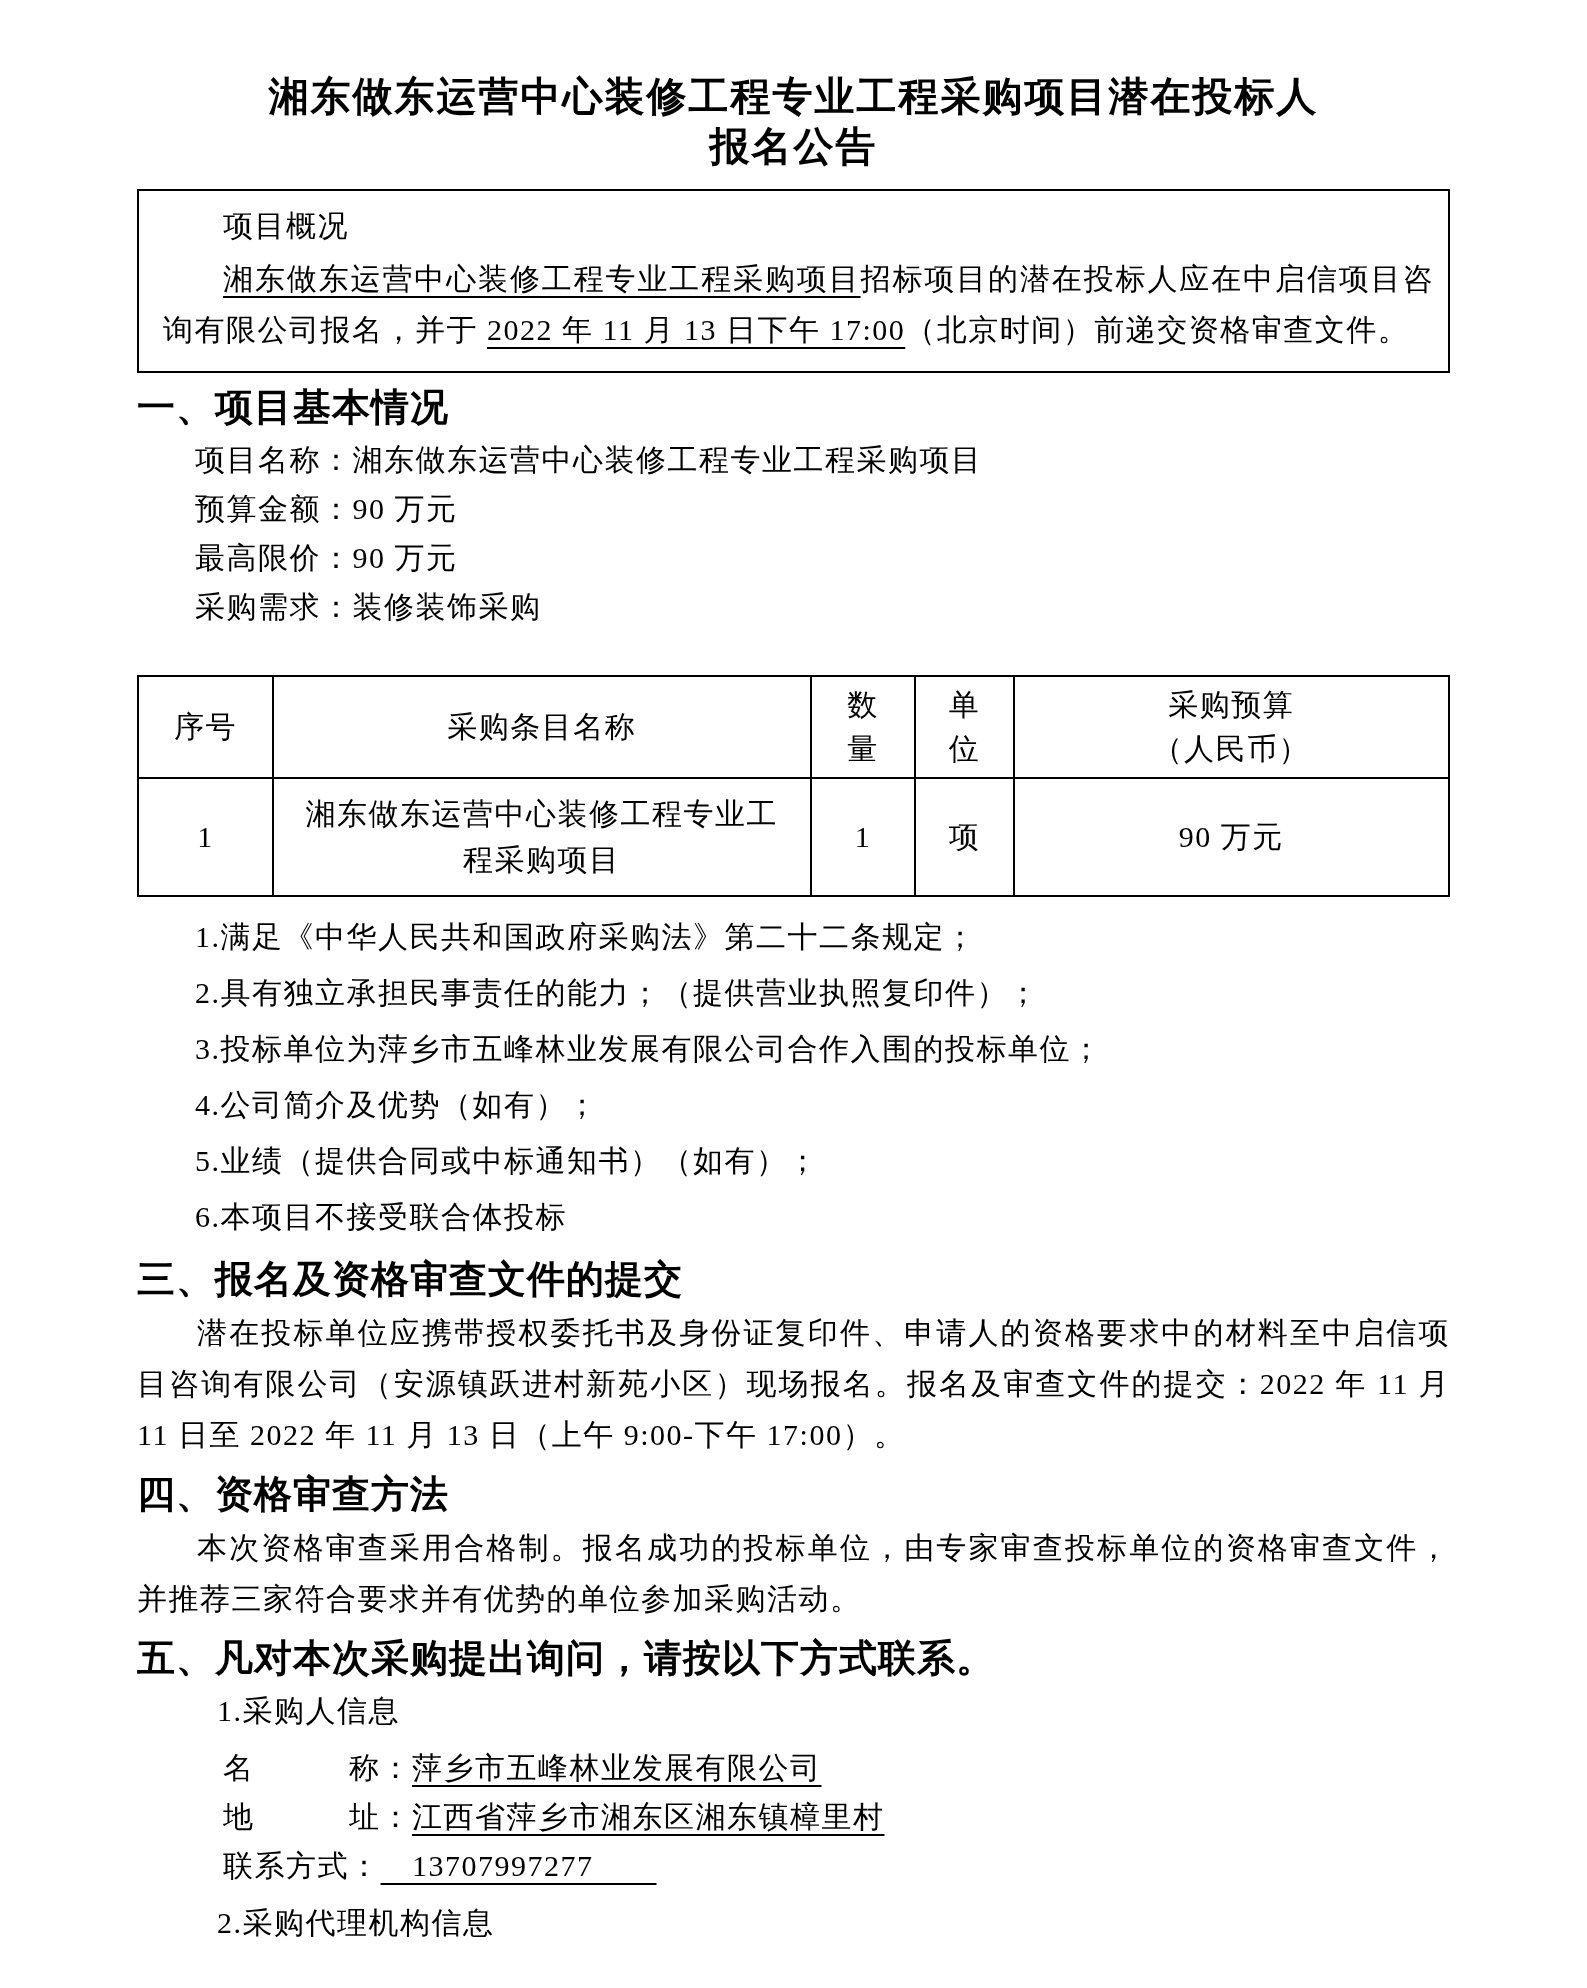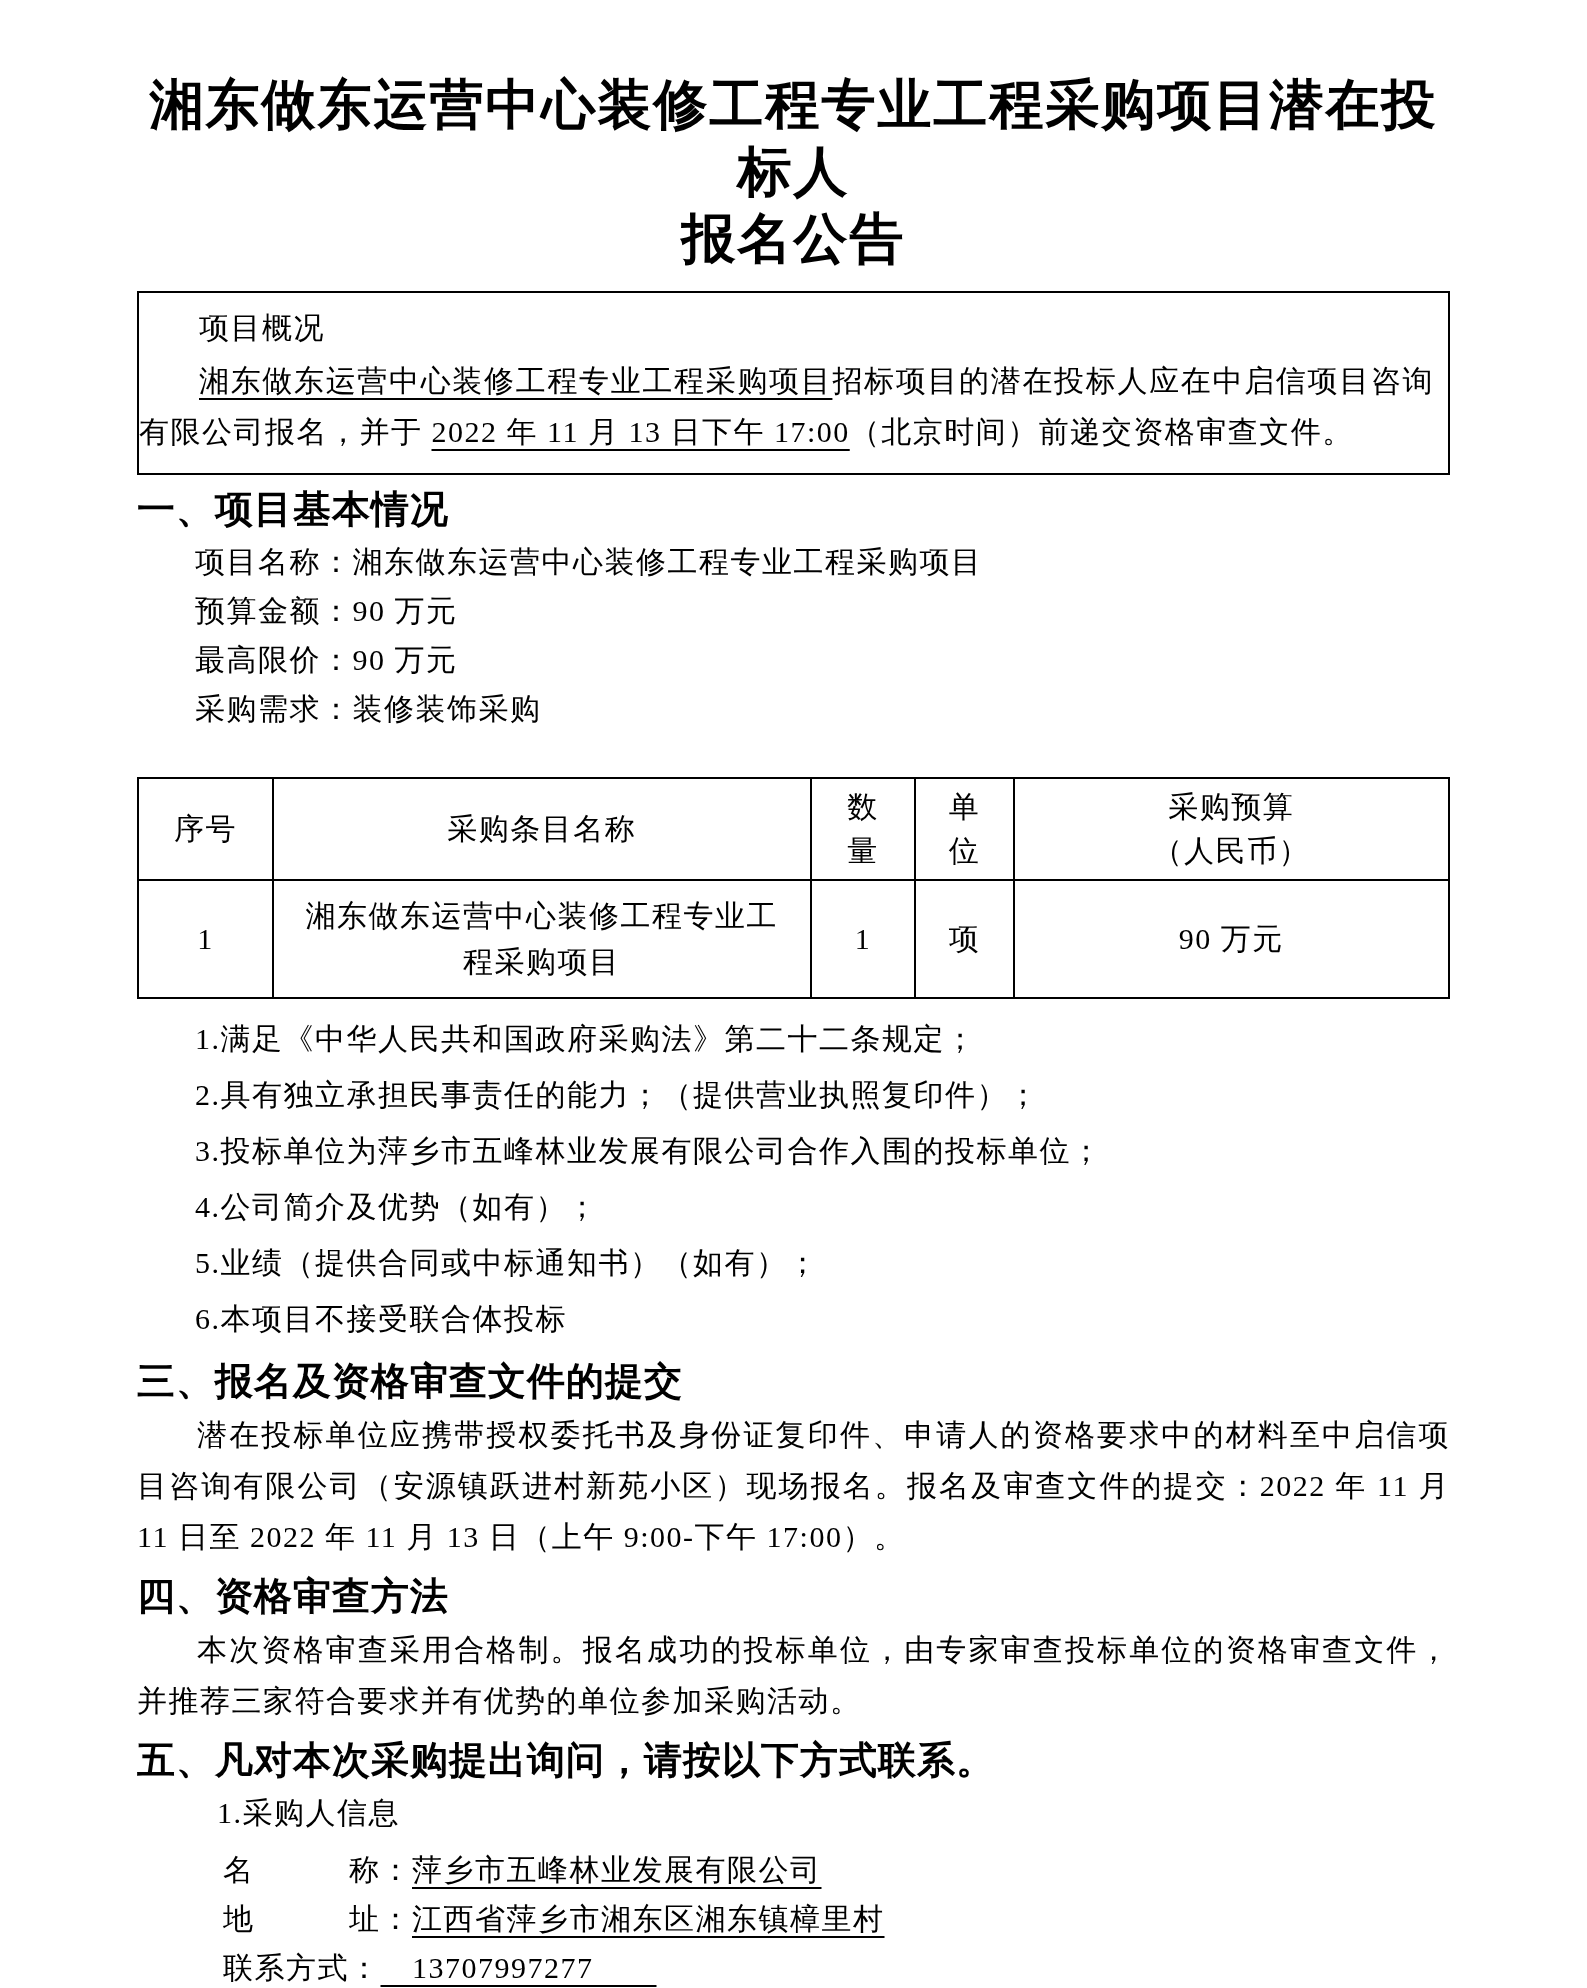--- a/index.html
+++ b/index.html
@@ -6,28 +6,28 @@
   body{
     width:1587px;height:1988px;overflow:hidden;
     color:#000;
     font-family:"Liberation Serif","DejaVu Serif",serif;
     font-size:30px;
   }
   .page{padding:72px 137px 0 137px;}
 
   .doc-title{
     margin:0 0 18px 0;
-    font-size:54px;font-weight:700;
+    font-size:40px;font-weight:700;
     text-align:center;line-height:1.24;
     letter-spacing:2px;
   }
 
   .overview-box{
     border:2px solid #000;
-    padding:10px 14px 16px 0;
+    padding:10px 14px 16px 24px;
     margin-bottom:0;
   }
   .ov-label{margin:0 0 2px 0;line-height:50px;text-indent:2em;letter-spacing:1.5px;}
   .ov-para{margin:0;line-height:51px;text-indent:2em;text-align:justify;letter-spacing:1.5px;}
 
   .sec-heading{
     font-family:"Liberation Sans","DejaVu Sans",sans-serif;
     font-size:38px;font-weight:700;
     margin:14px 0 8px 0;line-height:40px;letter-spacing:1px;
   }

